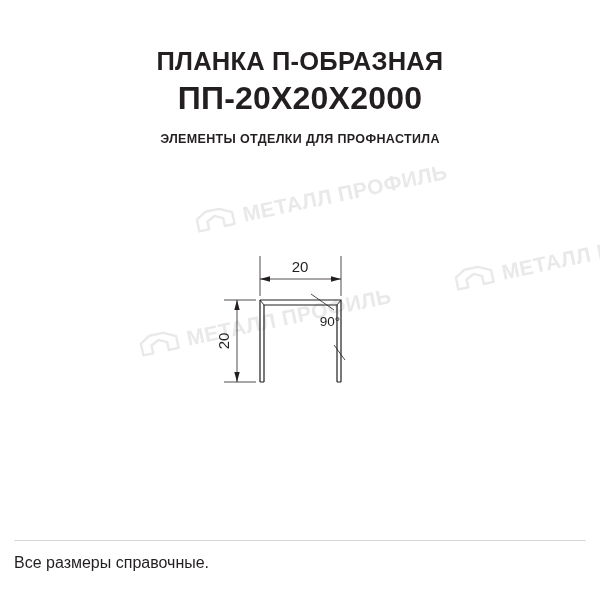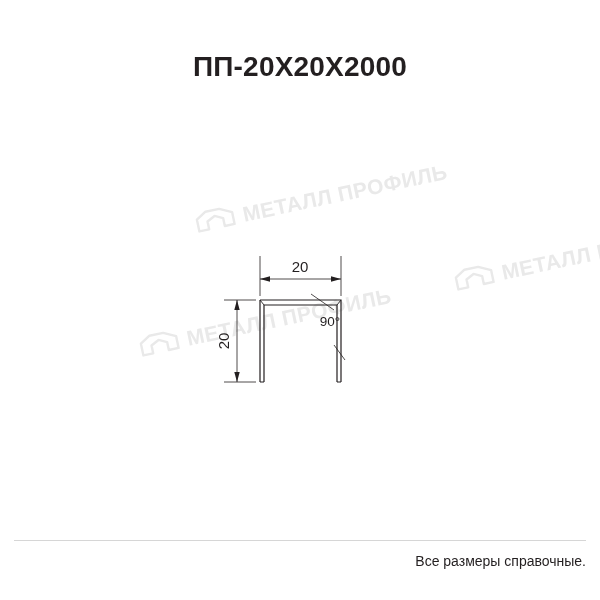--- a/index.html
+++ b/index.html
@@ -29,21 +29,21 @@
     text-align: center;
   }
   .title-line1 {
     font-size: 25.5px;
     font-weight: bold;
     letter-spacing: 0.2px;
     line-height: 1.18;
     white-space: nowrap;
   }
   .title-line2 {
-    font-size: 28px;
+    font-size: 32px;
     font-weight: bold;
     letter-spacing: 0.2px;
     line-height: 1.18;
     margin-top: 4px;
     white-space: nowrap;
   }
   .subtitle {
     font-size: 12.5px;
     font-weight: bold;
     letter-spacing: 0.35px;
@@ -90,34 +90,35 @@
     top: 540px;
     width: 572px;
     height: 1px;
     background: #d6d6d6;
   }
   .footer-text {
     position: absolute;
     left: 14px;
     top: 551px;
     width: 572px;
-    font-size: 14px;
+    font-size: 16px;
     line-height: 1.55;
     color: #231f20;
-    text-align: right;
   }
   .footer-text div { white-space: nowrap; }
 </style>
 </head>
 <body>
 
 <div class="page">
 
   <div class="header">
+    <div class="title-line1">ПЛАНКА П-ОБРАЗНАЯ</div>
     <div class="title-line2">ПП-20Х20Х2000</div>
+    <div class="subtitle">ЭЛЕМЕНТЫ ОТДЕЛКИ ДЛЯ ПРОФНАСТИЛА</div>
   </div>
 
   <div class="wm wm1">
     <span class="wm-logo">
       <svg width="40" height="26" viewBox="0 0 40 26" xmlns="http://www.w3.org/2000/svg">
         <path d="M2 20 L2 8 L12 2 L26 2 L38 8 L38 20 L28 20 L28 12 L20 8 L12 12 L12 20 Z" fill="none" stroke="#e9e9e9" stroke-width="2.4" stroke-linejoin="round"></path>
       </svg>
     </span>
     <span>МЕТАЛЛ ПРОФИЛЬ</span>
   </div>

